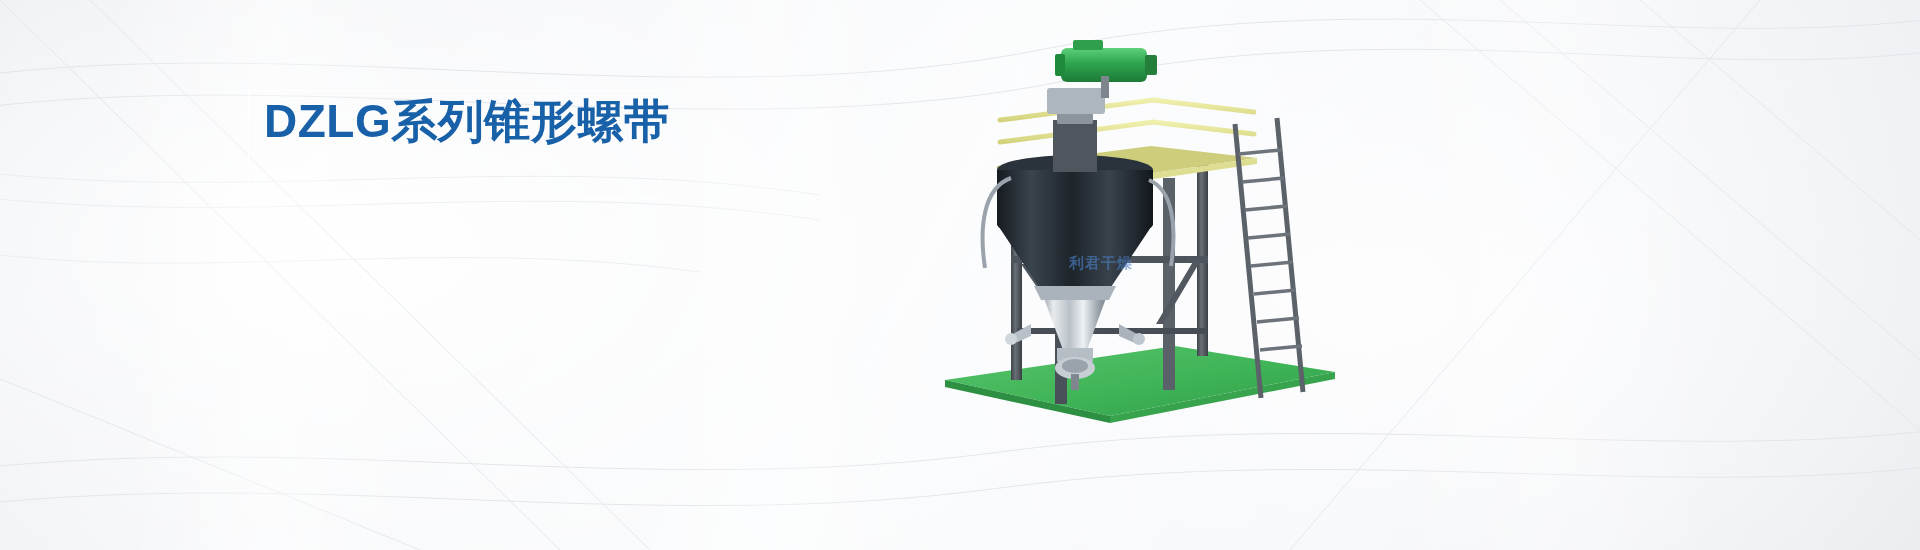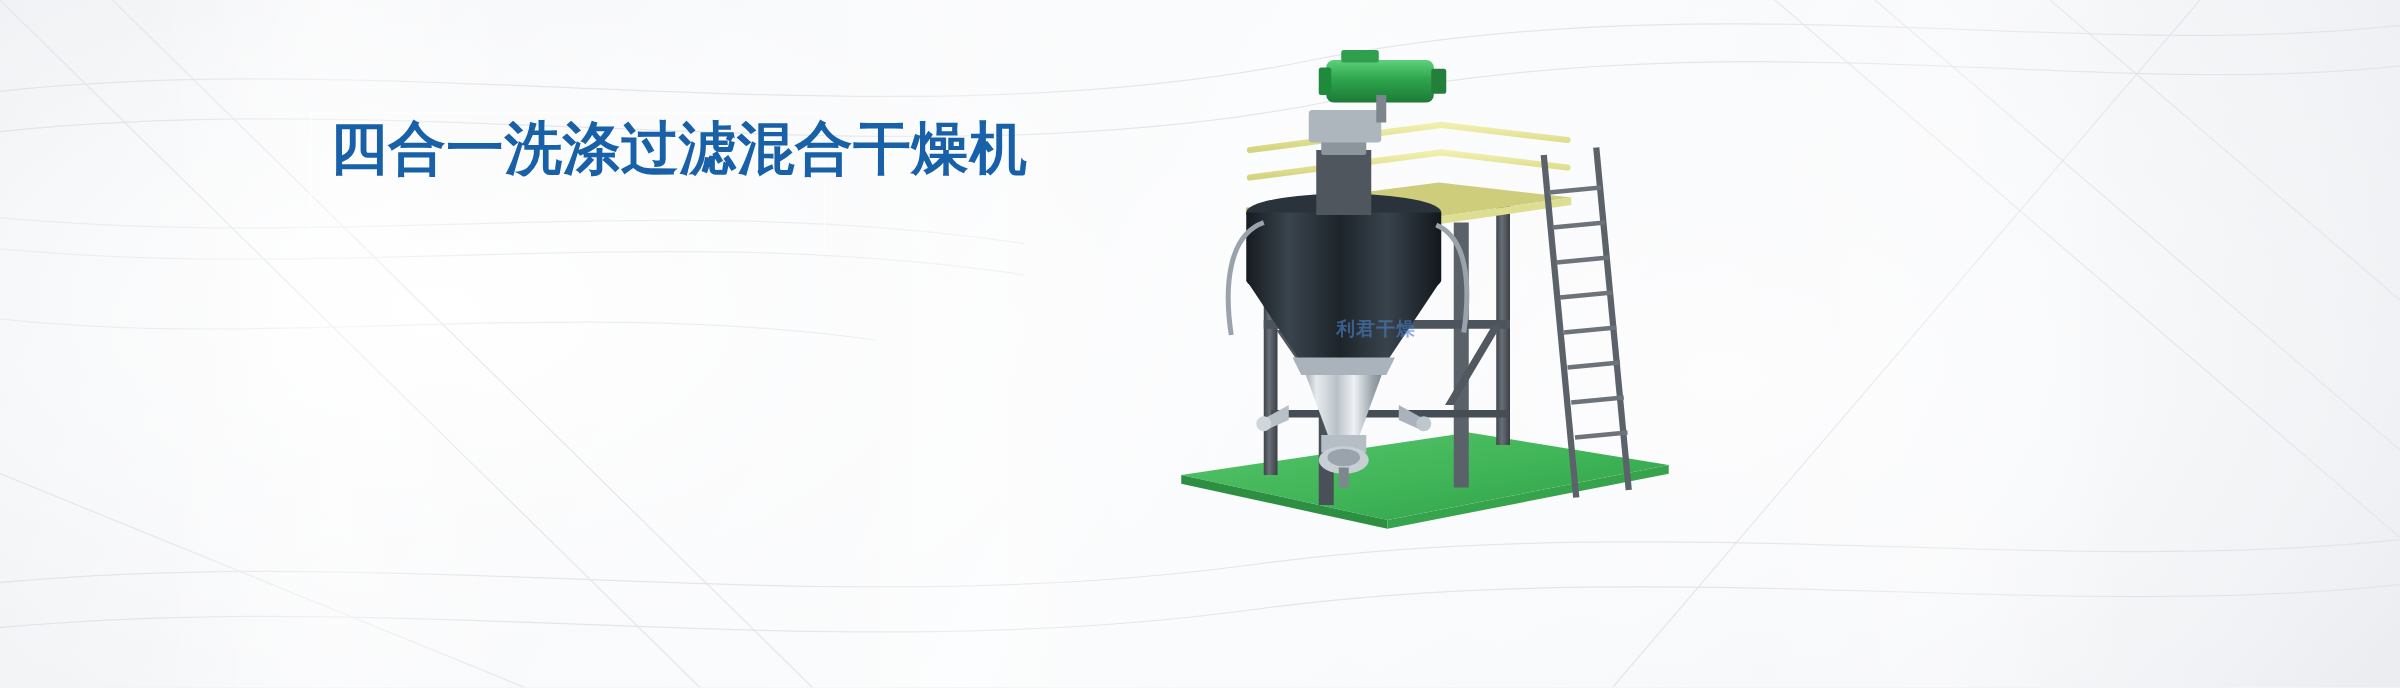--- a/index.html
+++ b/index.html
@@ -148,22 +148,22 @@
   </svg>
 
   <div class="sheen" style="left:120px; width:300px; opacity:.55;"></div>
   <div class="sheen" style="left:640px; width:260px; opacity:.40;"></div>
   <div class="sheen" style="left:1380px; width:340px; opacity:.35;"></div>
 
   <div id="content">
 
     <div id="headline-frame"></div>
 
-
-    <h1 class="title" id="title-line2">四合一洗涤过滤混合干燥机</h1>
+    <h1 class="title" id="title-line1">DZLG系列锥形螺带</h1>
+
 
 
   </div>
 
   <div id="machine">
     <svg id="machine-svg" width="470" height="420" viewBox="0 0 470 420">
       <defs>
         <linearGradient id="gFloor" x1="0" y1="0" x2="1" y2="1">
           <stop offset="0%" stop-color="#58c46b"></stop>
           <stop offset="55%" stop-color="#3fb457"></stop>

